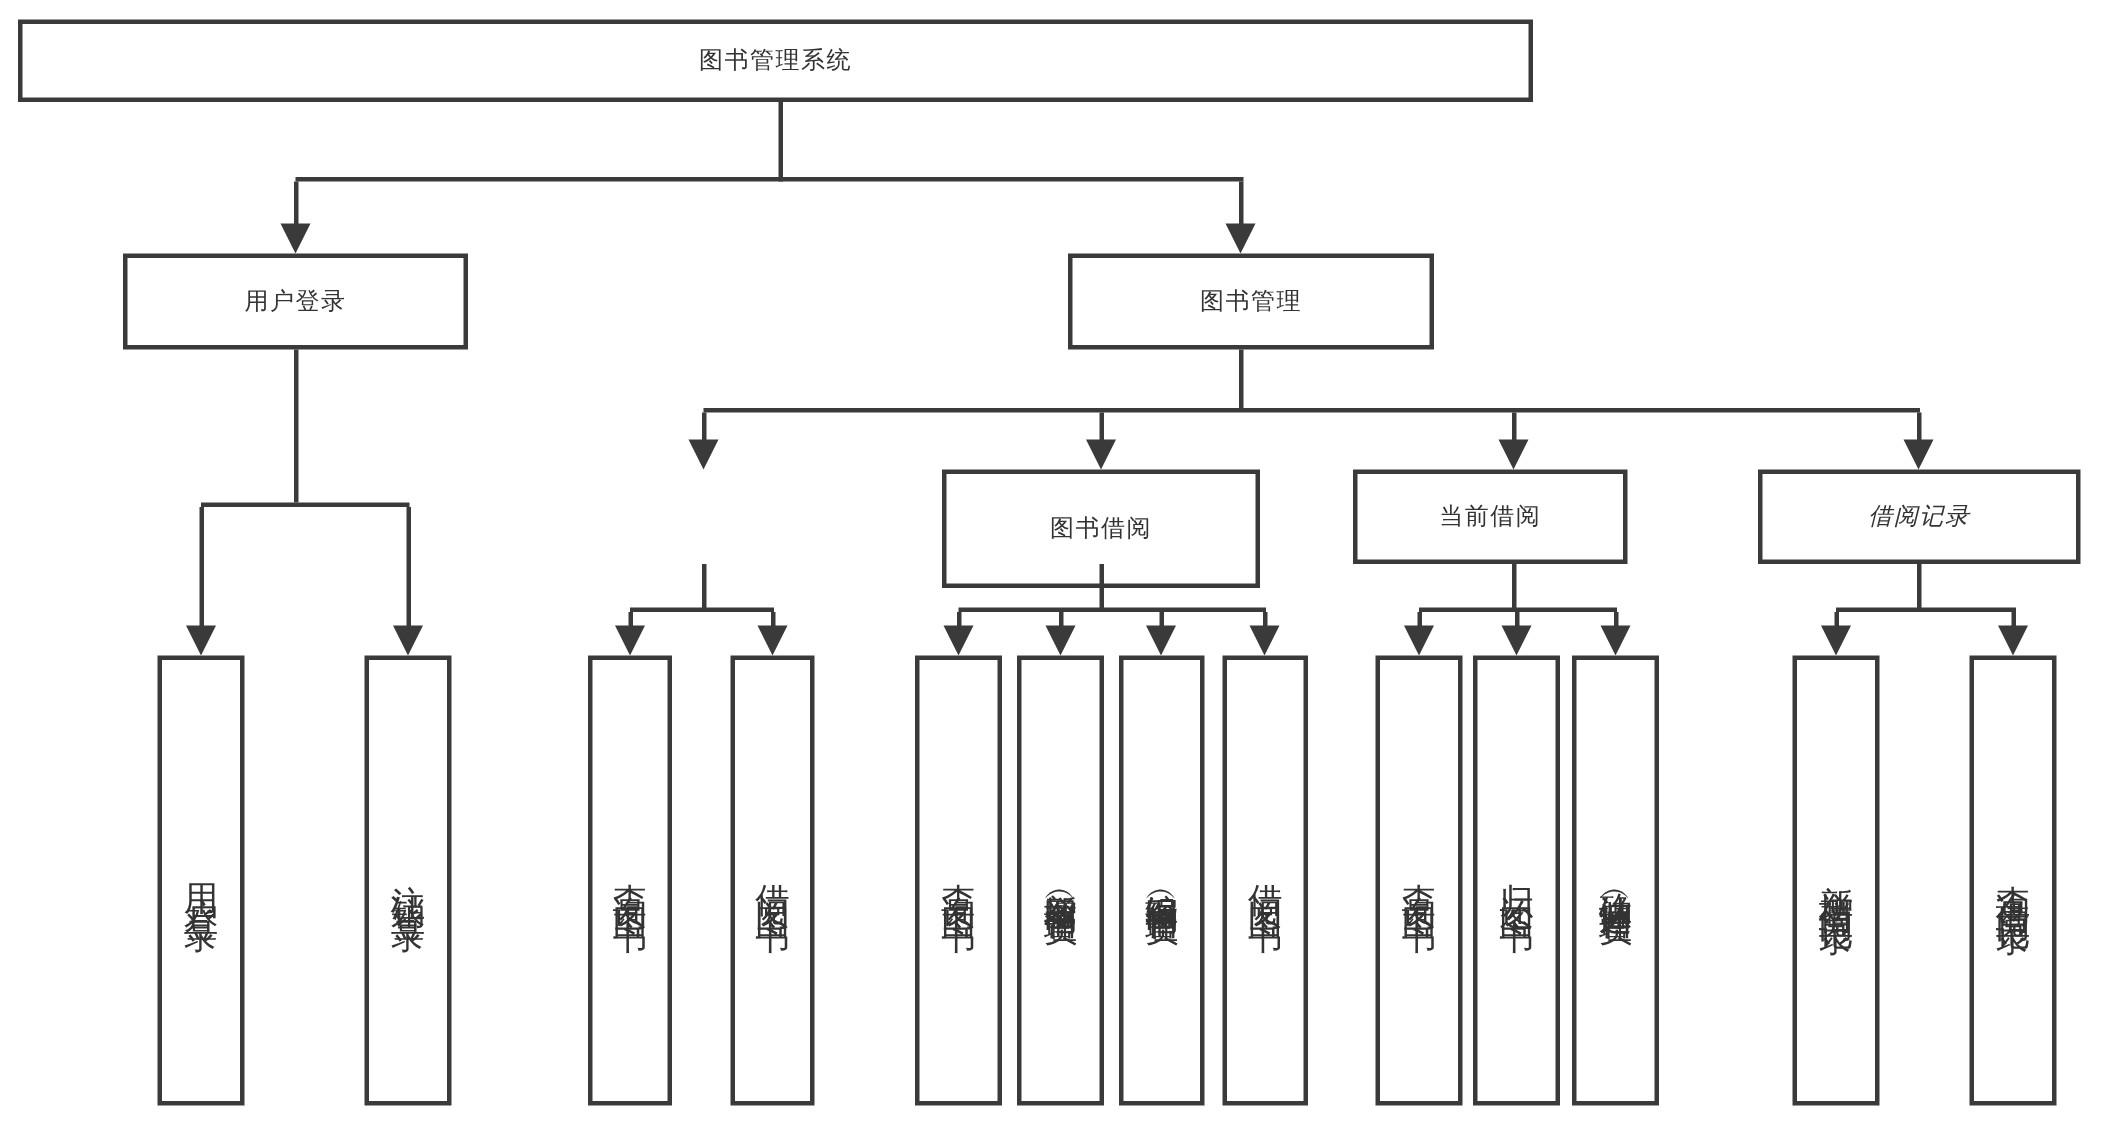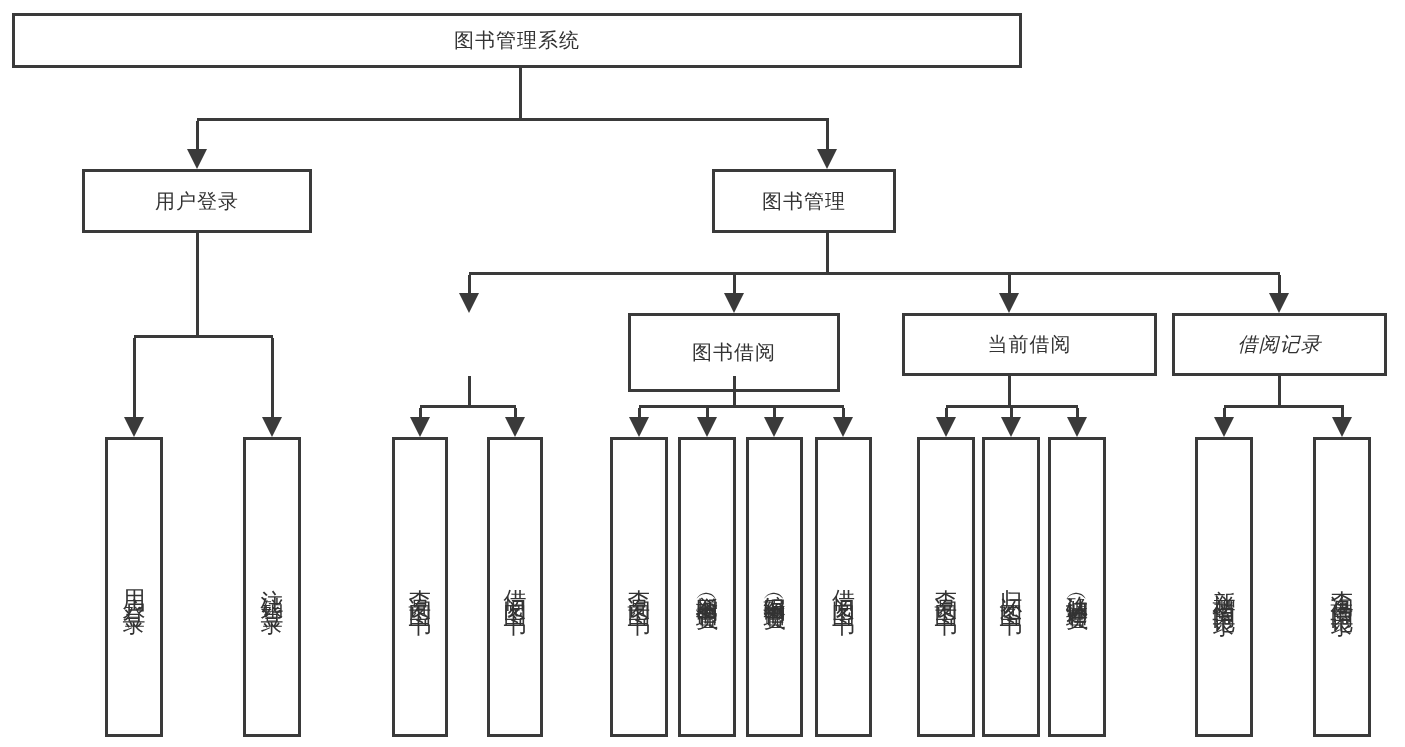--- a/index.html
+++ b/index.html
@@ -25,21 +25,21 @@
   .box {
     position: absolute;
     border: 3px solid var(--line);
     background: var(--box_background);
     color: var(--text);
     display: flex;
     align-items: center;
     justify-content: center;
   }
   .box.h .label {
-    font-size: 20px;
+    font-size: 16px;
     letter-spacing: 1px;
     white-space: nowrap;
   }
   .box.v { top: 437px; height: 300px; }
   .box.v .label {
     writing-mode: vertical-rl;
     text-orientation: mixed;
     font-size: 23px;
     letter-spacing: 8px;
     line-height: 1;
@@ -99,40 +99,40 @@
   </div>
 
   <div class="vline" style="left:519px;top:68px;height:53px;"></div>
   <div class="hline" style="left:197px;top:118px;width:632px;"></div>
   <div class="arrow" style="left:187px;top:121px;height:48px;"></div>
   <div class="arrow" style="left:817px;top:121px;height:48px;"></div>
 
   <div class="box h" style="left:82px;top:169px;width:230px;height:64px;">
     <span class="label">用户登录</span>
   </div>
-  <div class="box h" style="left:712px;top:169px;width:184px;height:64px;">
+  <div class="box h" style="left:712px;top:169px;width:244px;height:64px;">
     <span class="label">图书管理</span>
   </div>
 
   <div class="vline" style="left:196px;top:233px;height:102px;"></div>
   <div class="hline" style="left:134px;top:335px;width:139px;"></div>
   <div class="arrow" style="left:124px;top:338px;height:99px;"></div>
   <div class="arrow" style="left:262px;top:338px;height:99px;"></div>
 
   <div class="vline" style="left:826px;top:233px;height:39px;"></div>
   <div class="hline" style="left:469px;top:272px;width:811px;"></div>
   <div class="arrow" style="left:459px;top:275px;height:38px;"></div>
   <div class="arrow" style="left:724px;top:275px;height:38px;"></div>
   <div class="arrow" style="left:999px;top:275px;height:38px;"></div>
   <div class="arrow" style="left:1269px;top:275px;height:38px;"></div>
 
   <div class="box h" style="left:628px;top:313px;width:212px;height:79px;">
     <span class="label">图书借阅</span>
   </div>
-  <div class="box h" style="left:902px;top:313px;width:255px;height:63px;">
+  <div class="box h" style="left:902px;top:313px;width:183px;height:63px;">
     <span class="label">当前借阅</span>
   </div>
   <div class="box h" style="left:1172px;top:313px;width:215px;height:63px;font-style:italic;">
     <span class="label">借阅记录</span>
   </div>
 
   <div class="vline" style="left:468px;top:376px;height:32px;"></div>
   <div class="hline" style="left:420px;top:405px;width:96px;"></div>
   <div class="arrow" style="left:410px;top:408px;height:29px;"></div>
   <div class="arrow" style="left:505px;top:408px;height:29px;"></div>

